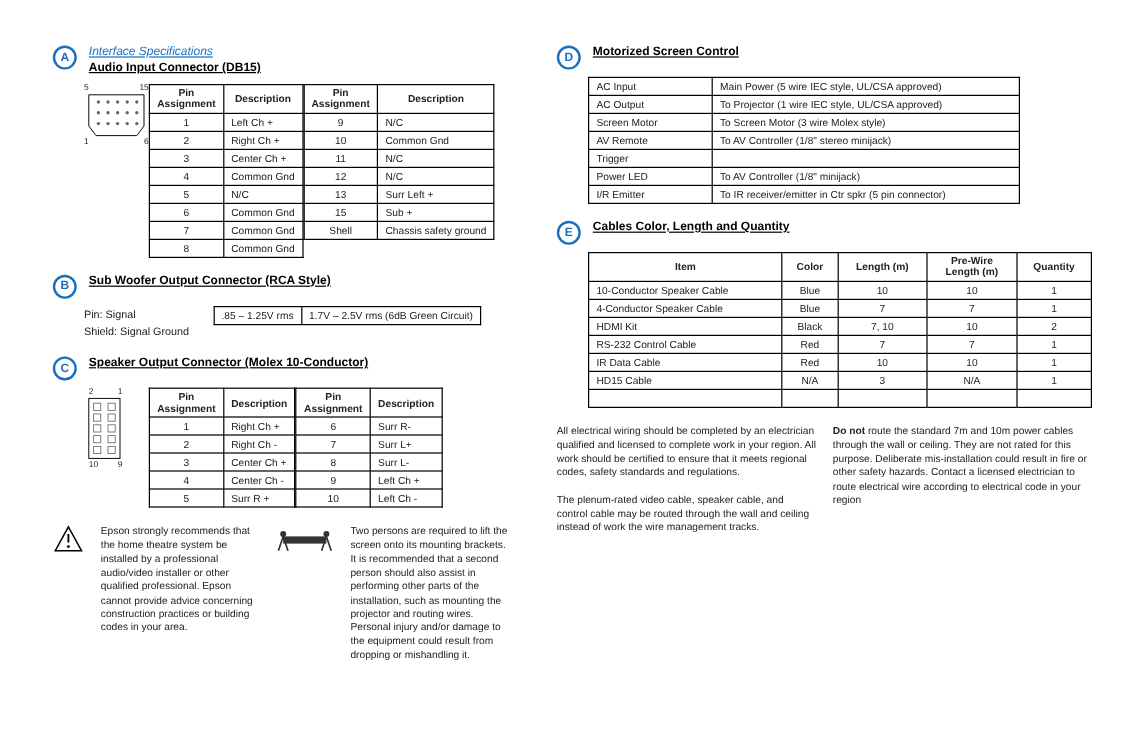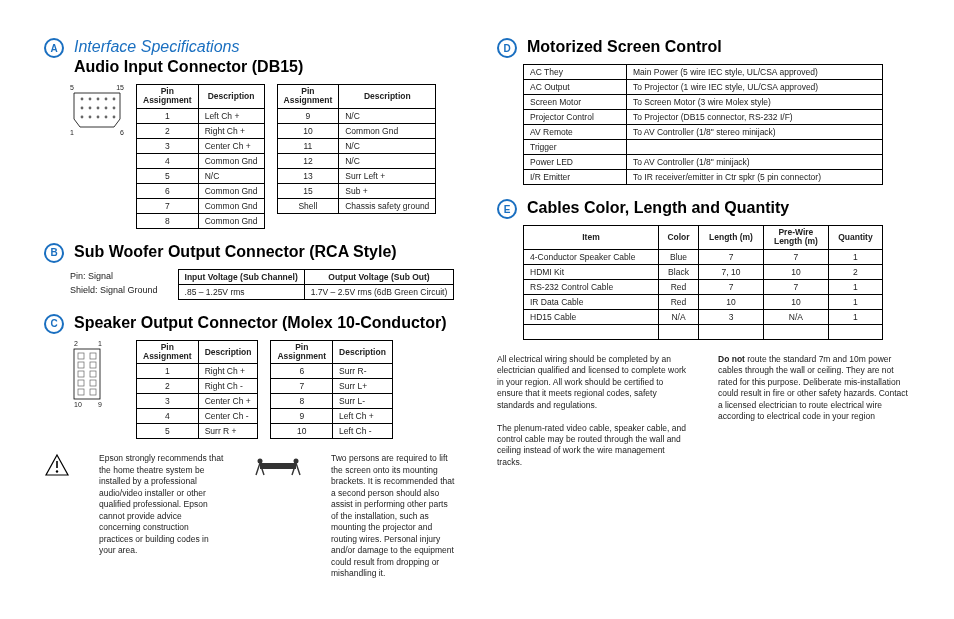--- a/index.html
+++ b/index.html
@@ -31,23 +31,24 @@
     color: #1a6fc0;
     font-weight: bold;
     display: flex;
     align-items: center;
     justify-content: center;
     font-size: 10px;
     flex-shrink: 0;
   }
   .sec-title {
     font-weight: bold;
-    font-size: 16px;
+    font-size: 10px;
     color: #1a6fc0;
     margin: 0 0 2px 0;
+    text-decoration: underline;
   }
   .sec-title.italic { font-style: italic; font-weight: normal; }
   .sec-title.black { color: #000; }
   .section-body { margin-left: 26px; margin-bottom: 14px; }
   table {
     border-collapse: collapse;
     font-size: 8.5px;
   }
   th {
     border: 1px solid #000;
@@ -56,32 +57,32 @@
     text-align: center;
     white-space: nowrap;
   }
   td {
     border: 1px solid #000;
     padding: 2px 6px;
     text-align: left;
     white-space: nowrap;
   }
   td.c { text-align: center; }
-  .tables-row { display: flex; gap: 12px; align-items: flex-start; }
+  .tables-row { display: flex; align-items: flex-start; }
   .conn-draw {
     width: 54px;
     font-size: 7px;
     flex-shrink: 0;
   }
   .conn-draw svg { display: block; }
   .sub-info { display: flex; gap: 20px; align-items: flex-start; font-size: 9px;}
   .sub-left { line-height: 1.6; }
   .warn-row {
     display: flex;
-    gap: 29px;
+    gap: 14px;
     margin-top: 6px;
     font-size: 8.5px;
     line-height: 1.35;
   }
   .warn-row .warn-icon { width: 26px; flex-shrink:0; }
   .warn-row .col-text { flex: 1; }
   .lift-icon { width: 48px; flex-shrink:0; }
   .d-table th, .d-table td { text-align:left; }
   .e-table th { text-align:center; }
   .e-table td { text-align:center; }
@@ -217,24 +218,20 @@
       <div class="sec-title black">Sub Woofer Output Connector (RCA Style)</div>
     </div>
     <div class="section-body">
       <div class="sub-info">
         <div class="sub-left">
           <div>Pin:  Signal</div>
           <div>Shield:  Signal Ground</div>
         </div>
         <table>
           <tbody>
-              <tr>
-                <th>Input Voltage (Sub Channel)</th>
-                <th>Output Voltage (Sub Out)</th>
-              </tr>
           <tr>
                 <td>.85 – 1.25V rms</td>
                 <td>1.7V – 2.5V rms (6dB Green Circuit)</td>
               </tr>
         </tbody>
           </table>
       </div>
     </div>
 
     <div class="badge-row">
@@ -352,34 +349,30 @@
   <div class="col">
 
     <div class="badge-row">
       <div class="badge">D</div>
       <div class="sec-title black">Motorized Screen Control</div>
     </div>
     <div class="section-body">
       <table class="d-table" id="tblD" style="width:360px">
           <tbody>
             <tr>
-              <td style="width:90px">AC They</td>
+              <td style="width:90px">AC Input</td>
               <td>Main Power (5 wire IEC style, UL/CSA approved)</td>
             </tr>
             <tr>
               <td style="width:90px">AC Output</td>
               <td>To Projector (1 wire IEC style, UL/CSA approved)</td>
             </tr>
             <tr>
               <td style="width:90px">Screen Motor</td>
               <td>To Screen Motor (3 wire Molex style)</td>
-            </tr>
-            <tr>
-              <td style="width:90px">Projector Control</td>
-              <td>To Projector (DB15 connector, RS-232 I/F)</td>
             </tr>
             <tr>
               <td style="width:90px">AV Remote</td>
               <td>To AV Controller (1/8" stereo minijack)</td>
             </tr>
             <tr>
               <td style="width:90px">Trigger</td>
               <td>&nbsp;</td>
             </tr>
             <tr>
@@ -392,30 +385,37 @@
             </tr>
           </tbody>
         </table>
     </div>
 
     <div class="badge-row">
       <div class="badge">E</div>
       <div class="sec-title black">Cables Color, Length and Quantity</div>
     </div>
     <div class="section-body">
-      <table class="e-table" id="tblE" style="width:360px">
+      <table class="e-table" id="tblE" style="width:420px">
           <tbody>
             <tr>
               <th>Item</th>
               <th>Color</th>
               <th>Length (m)</th>
               <th style="line-height:1.1">Pre-Wire <br>Length (m)</th>
               <th>Quantity</th>
             </tr>
             <tr>
+              <td>10-Conductor Speaker Cable</td>
+              <td>Blue</td>
+              <td>10</td>
+              <td>10</td>
+              <td>1</td>
+            </tr>
+            <tr>
               <td>4-Conductor Speaker Cable</td>
               <td>Blue</td>
               <td>7</td>
               <td>7</td>
               <td>1</td>
             </tr>
             <tr>
               <td>HDMI Kit</td>
               <td>Black</td>
               <td>7, 10</td>

